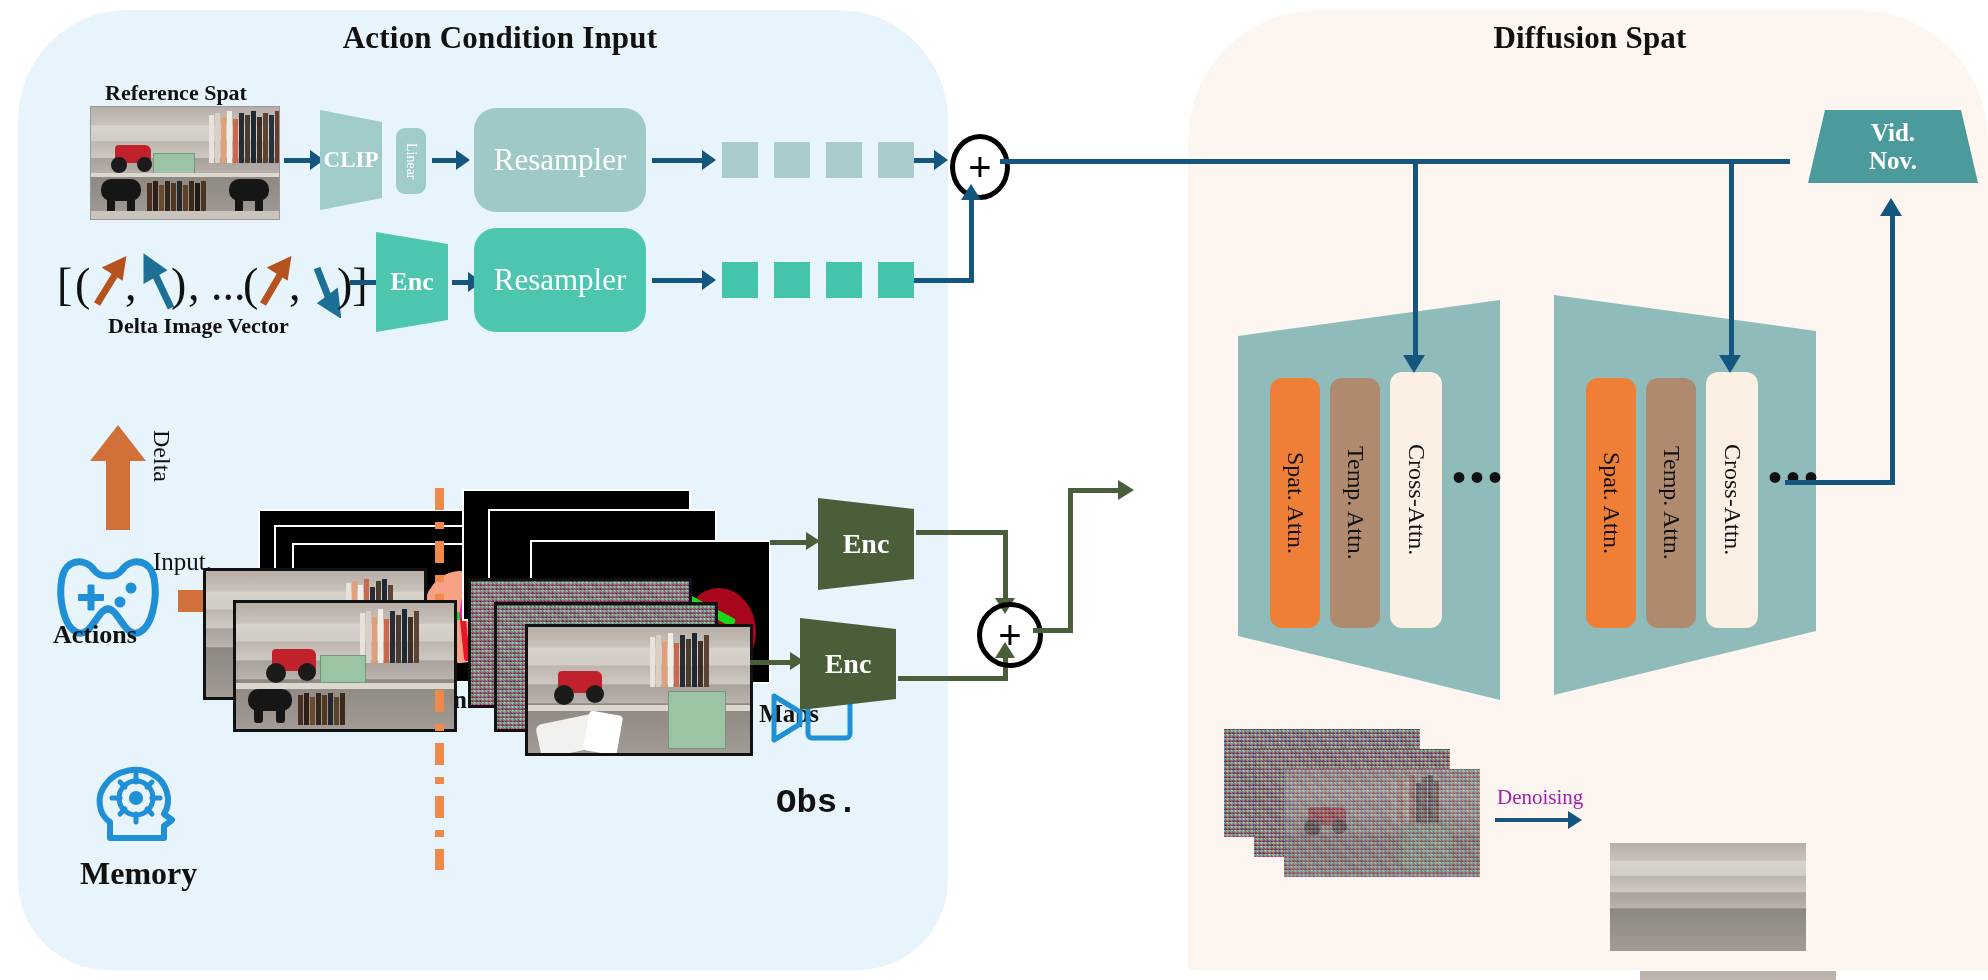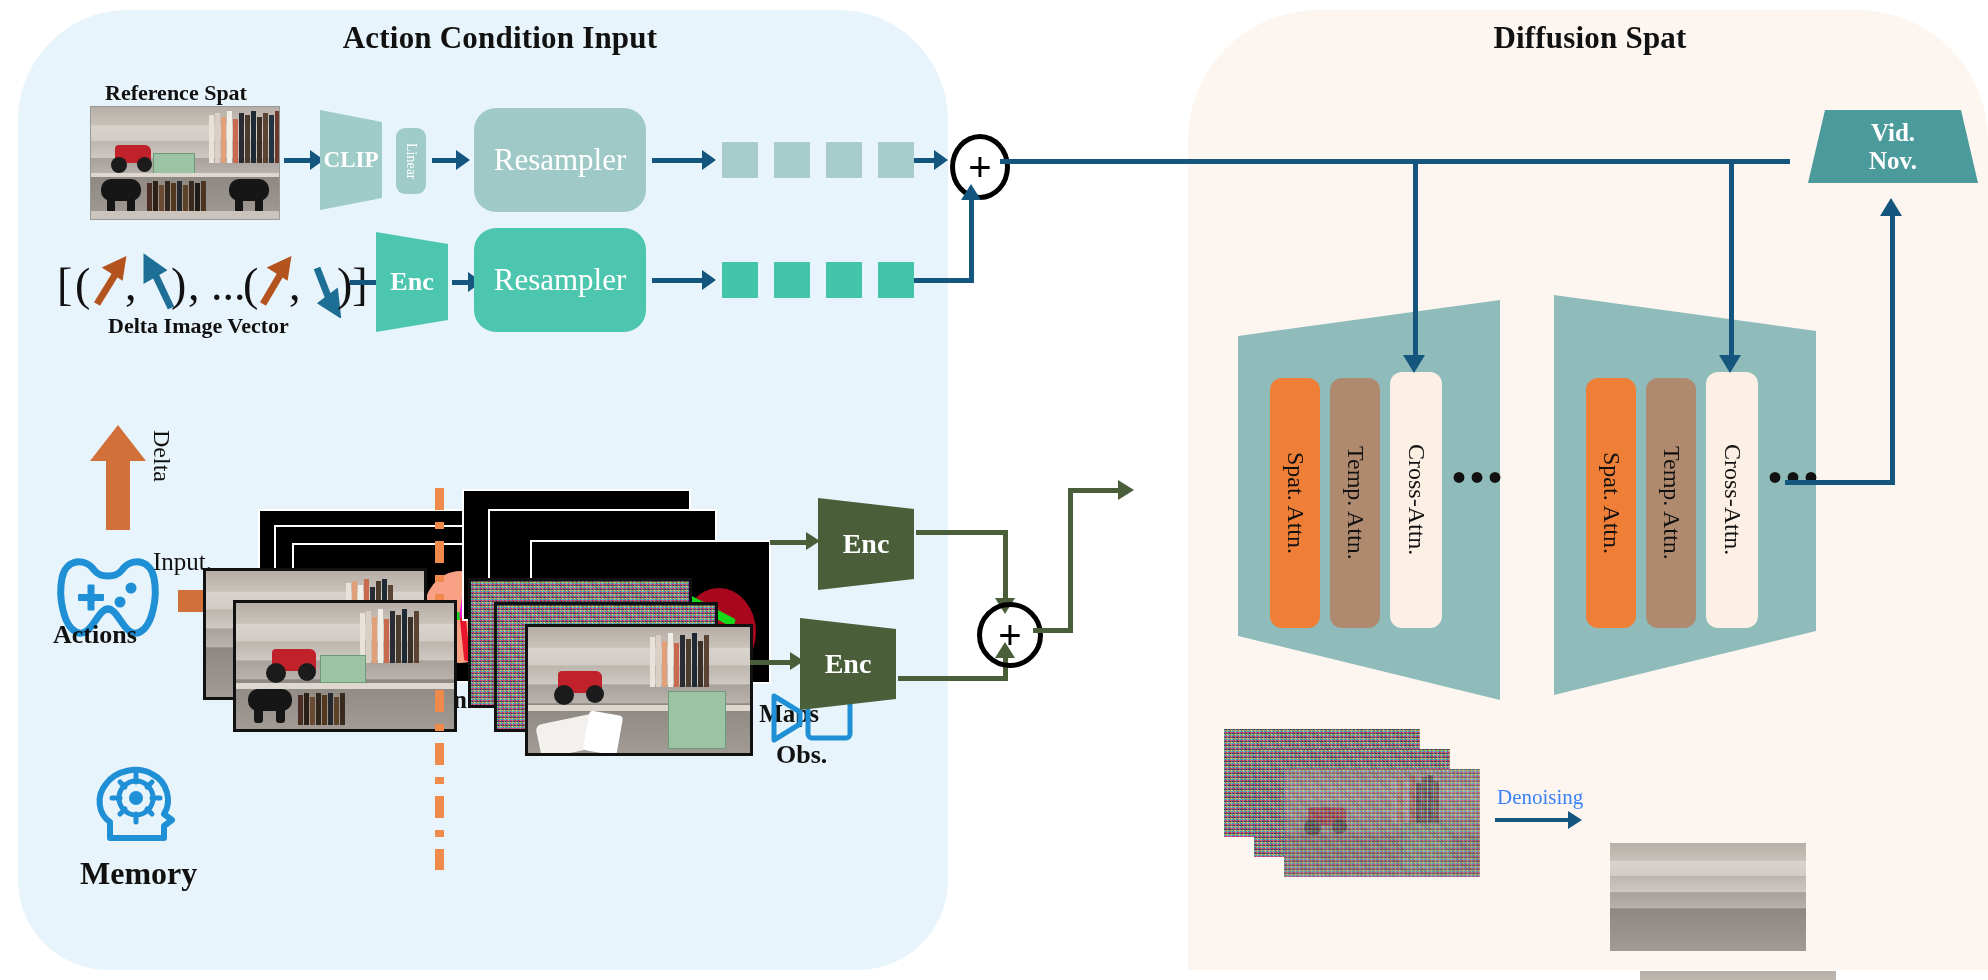--- a/index.html
+++ b/index.html
@@ -405,21 +405,21 @@
   <div class="abs" style="left:58px;top:86px;width:34px;height:40px;background:#ffffff;
        border-radius:4px;transform:rotate(10deg);"></div>
 </div>
 
 <div class="abs" style="left:766px;top:690px;width:88px;height:56px;">
   <svg width="88" height="56" viewBox="0 0 88 56">
     <polygon points="8,6 34,22 34,34 8,50" fill="none" stroke="#1f8fd6" stroke-width="5" stroke-linejoin="round"></polygon>
     <rect x="42" y="8" width="42" height="40" rx="4" fill="none" stroke="#1f8fd6" stroke-width="5"></rect>
   </svg>
 </div>
-<div class="abs lbl lbl-md" style="left:776px;top:740px;font-size:26px;">Obs.</div>
+<div class="abs lbl lbl-md" style="left:776px;top:784px;font-size:34px;font-family:Liberation Mono, monospace;">Obs.</div>
 
 <div class="ln" style="left:750px;top:660px;width:44px;height:5px;background:#4a5e3a;"></div>
 <div class="ah" style="left:790px;top:652px;border-left:14px solid #4a5e3a;border-top:9px solid transparent;border-bottom:9px solid transparent;"></div>
 
 <div class="abs trapR encbox" style="left:800px;top:618px;width:96px;height:92px;background:#4a5e3a;font-size:28px;">
   <span>Enc</span>
 </div>
 
 <div class="ln" style="left:898px;top:676px;width:110px;height:5px;background:#4a5e3a;"></div>
 <div class="ln" style="left:1003px;top:656px;width:5px;height:24px;background:#4a5e3a;"></div>
@@ -490,21 +490,21 @@
     <div class="bk" style="height:48px;background:#1d2a36;"></div>
     <div class="bk" style="height:42px;background:#5b4433;"></div>
   </div>
   <div class="robot" style="left:24px;top:38px;width:38px;height:18px;"></div>
   <div class="wheel" style="left:20px;top:50px;width:17px;height:17px;"></div>
   <div class="wheel" style="left:48px;top:50px;width:15px;height:15px;"></div>
   <div class="greenbook" style="left:118px;top:54px;width:48px;height:46px;"></div>
   <div class="noise" style="position:absolute;inset:0;opacity:.72;"></div>
 </div>
 
-<div class="abs" style="left:1497px;top:785px;font-size:21px;color:#3b82f6;">Denoising</div>
+<div class="abs" style="left:1497px;top:785px;font-size:21px;color:#a21caf;">Denoising</div>
 <div class="ln" style="left:1495px;top:818px;width:76px;height:4px;background:#14567e;"></div>
 <div class="ah" style="left:1568px;top:811px;border-left:14px solid #14567e;border-top:9px solid transparent;border-bottom:9px solid transparent;"></div>
 
 <div class="abs photo" style="left:1610px;top:729px;width:196px;height:108px;overflow:hidden;">
   <div class="shelfwall"></div>
 </div>
 <div class="abs photo" style="left:1640px;top:749px;width:196px;height:108px;overflow:hidden;">
   <div class="shelfwall"></div>
 </div>
 

